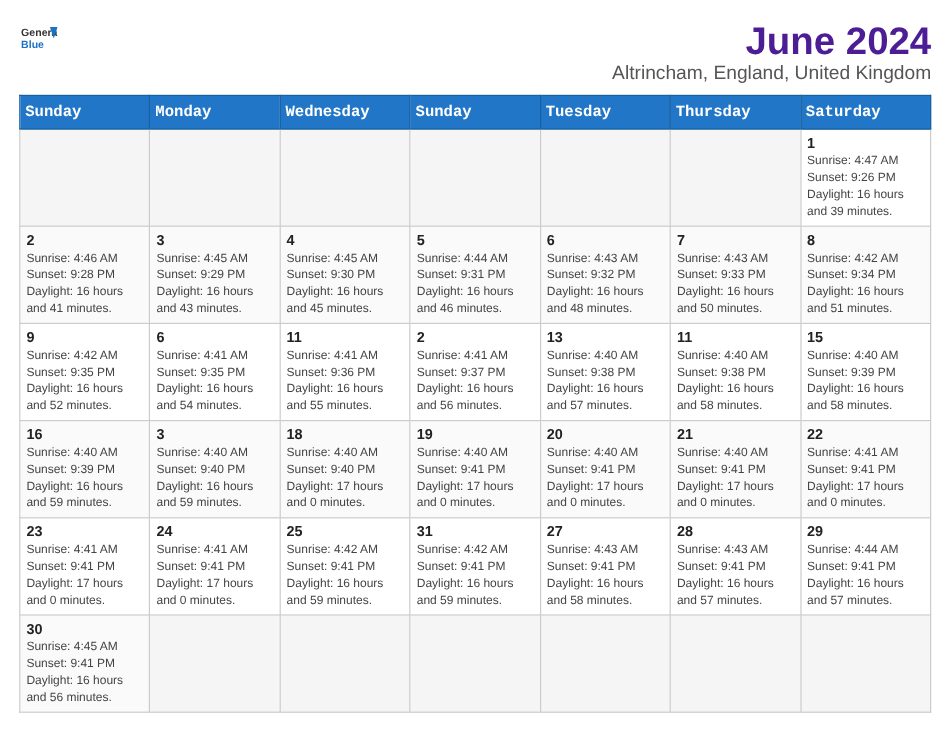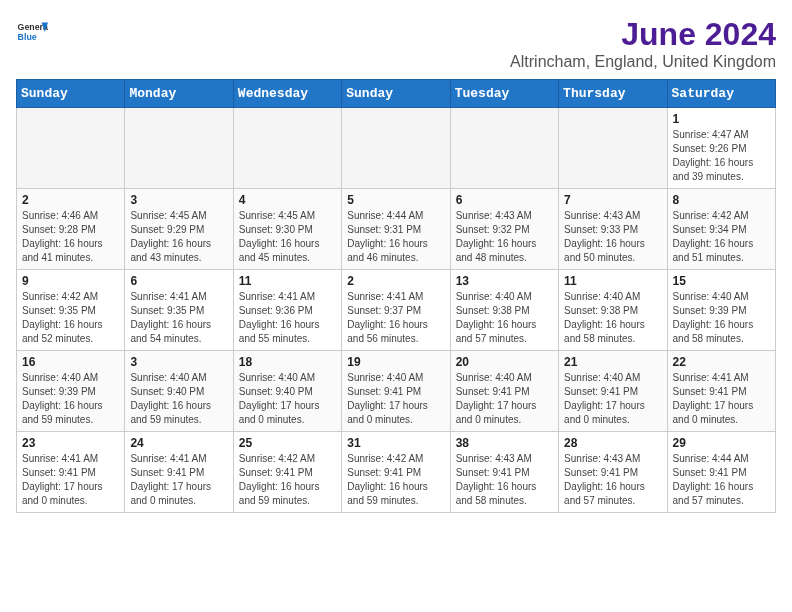--- a/index.html
+++ b/index.html
@@ -278,32 +278,46 @@
 Sunset: 9:41 PM
 Daylight: 16 hours and 59 minutes.</div>
         </td>
         <td>
           <span class="day-number">31</span>
           <div class="day-info" style="white-space: pre-line;">Sunrise: 4:42 AM
 Sunset: 9:41 PM
 Daylight: 16 hours and 59 minutes.</div>
         </td>
         <td>
-          <span class="day-number">38</span>
+          <span class="day-number">27</span>
           <div class="day-info" style="white-space: pre-line;">Sunrise: 4:43 AM
 Sunset: 9:41 PM
 Daylight: 16 hours and 58 minutes.</div>
         </td>
         <td>
           <span class="day-number">28</span>
           <div class="day-info" style="white-space: pre-line;">Sunrise: 4:43 AM
 Sunset: 9:41 PM
 Daylight: 16 hours and 57 minutes.</div>
         </td>
         <td>
           <span class="day-number">29</span>
           <div class="day-info" style="white-space: pre-line;">Sunrise: 4:44 AM
 Sunset: 9:41 PM
 Daylight: 16 hours and 57 minutes.</div>
         </td>
+      </tr>
+      <tr>
+        <td>
+          <span class="day-number">30</span>
+          <div class="day-info" style="white-space: pre-line;">Sunrise: 4:45 AM
+Sunset: 9:41 PM
+Daylight: 16 hours and 56 minutes.</div>
+        </td>
+        <td class="empty-cell"></td>
+        <td class="empty-cell"></td>
+        <td class="empty-cell"></td>
+        <td class="empty-cell"></td>
+        <td class="empty-cell"></td>
+        <td class="empty-cell"></td>
       </tr>
     </tbody>
 </table>
 
 </body></html>

